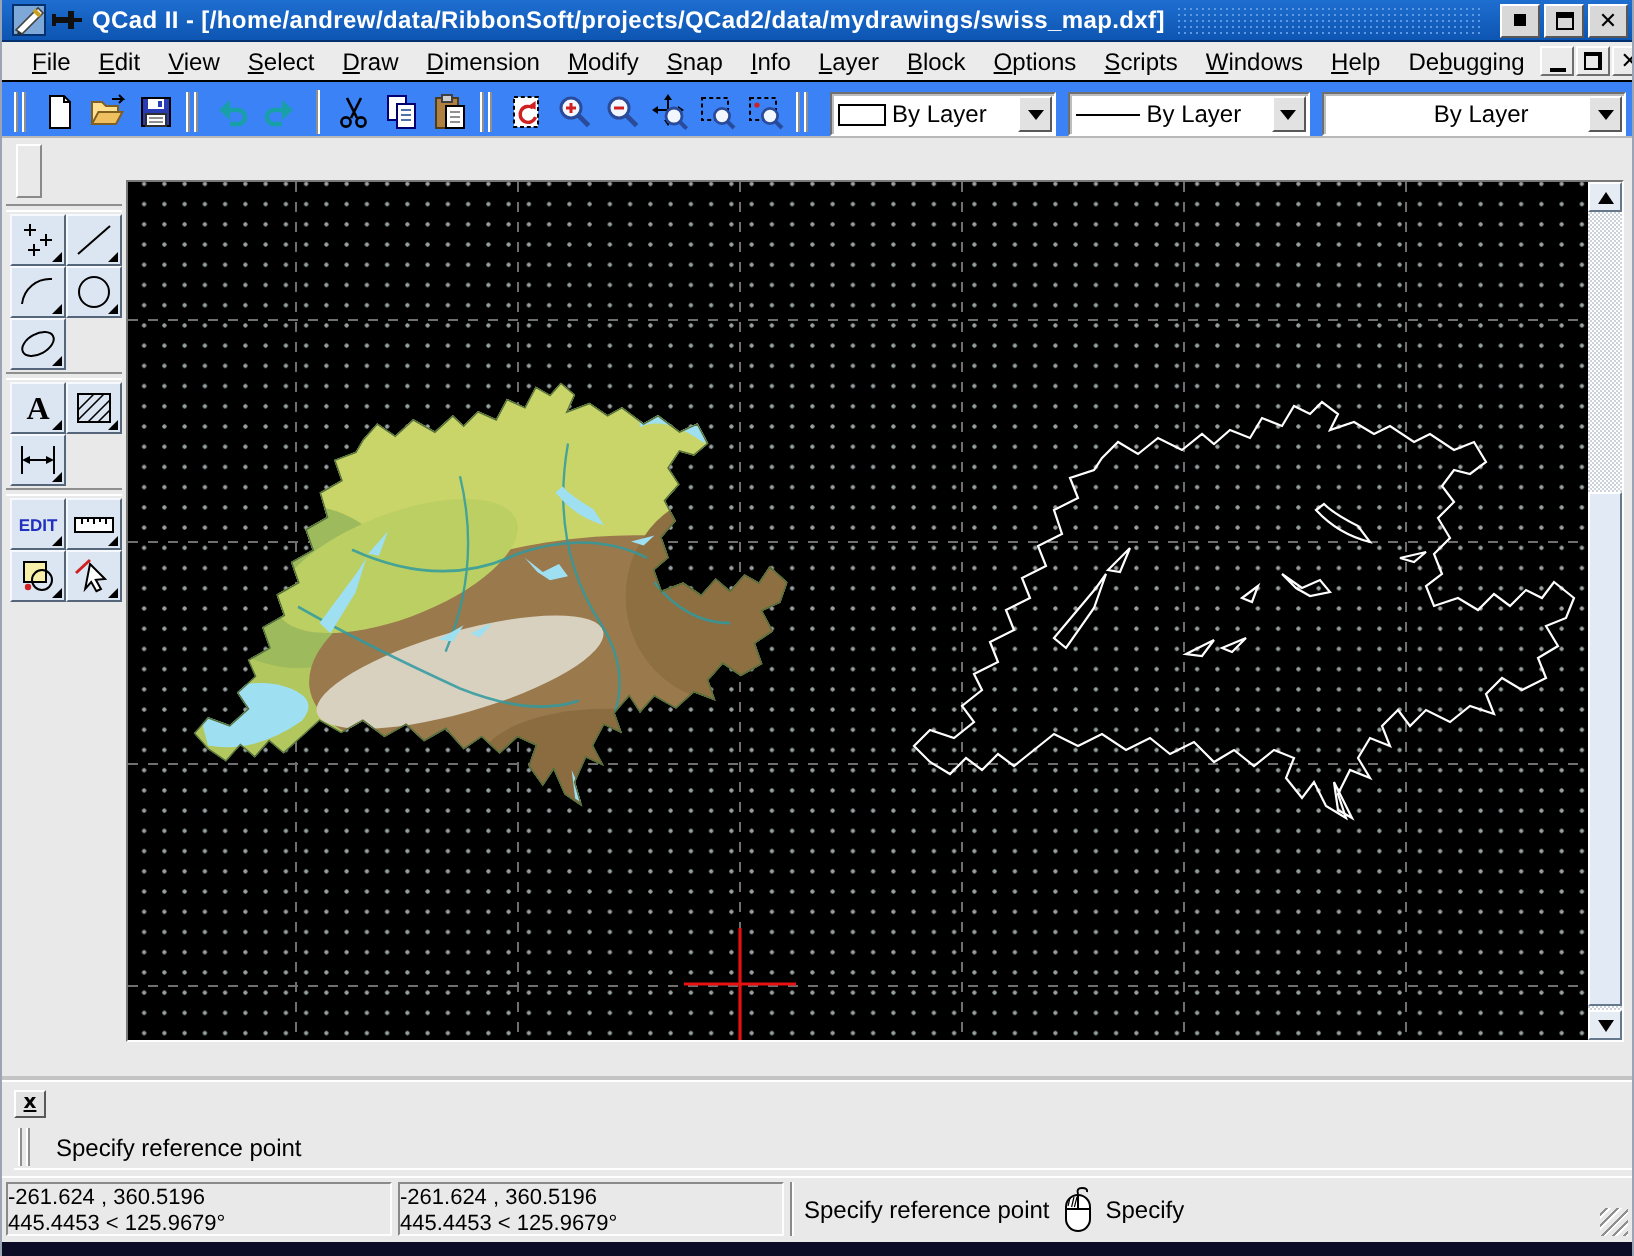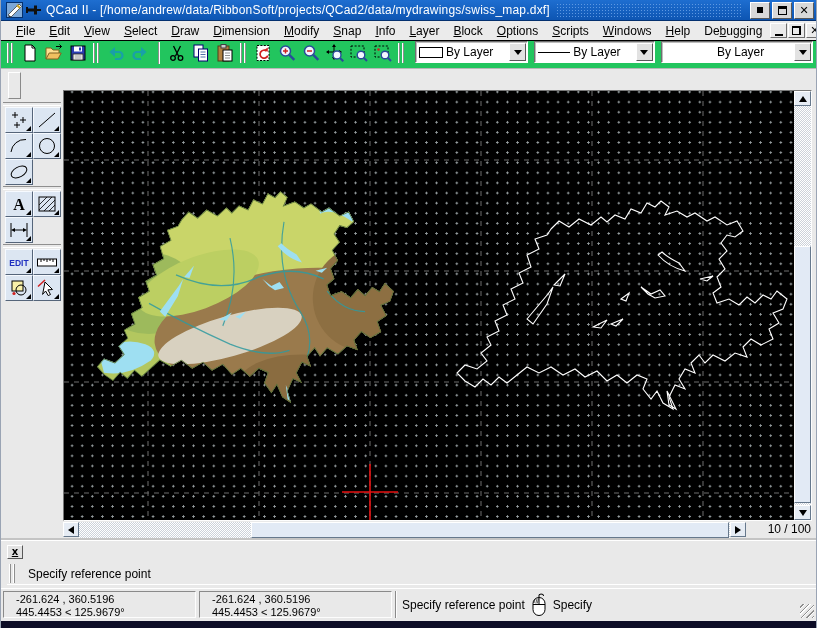--- a/index.html
+++ b/index.html
@@ -3,41 +3,41 @@
 <meta charset="utf-8">
 <style>
   *{box-sizing:border-box;margin:0;padding:0;user-select:none}
   body{background:#3a3a3a;font-family:"Liberation Sans",sans-serif}
   .window{position:relative;width:817px;height:628px;background:#e9e9e9;border-left:1px solid #9aa4b4;border-right:1px solid #9aa4b4;overflow:hidden}
 
   
   .titlebar{height:21px;background:linear-gradient(#1e6ed0,#0d55b2);display:flex;align-items:center;padding:0 2px;border-bottom:1px solid #04306e}
   .app-icon{width:17px;height:16px;margin:0 3px}
   .pin-icon{width:15px;height:12px;margin-right:5px}
-  .title-text{color:#fff;font-size:12px;font-weight:normal;white-space:nowrap;letter-spacing:.2px}
+  .title-text{color:#fff;font-size:12px;font-weight:bold;white-space:nowrap;letter-spacing:.2px}
   .title-dither{flex:1;align-self:stretch;margin:3px 6px;background-image:radial-gradient(#5d98e2 34%,transparent 36%);background-size:3px 3px}
   .tb-btn{width:20px;height:17px;margin-left:2px;background:#d8d8d8;border:1px solid;border-color:#fff #585858 #585858 #fff;display:grid;place-items:center;cursor:pointer}
   .glyph-shade{width:6px;height:6px;background:#000}
   .glyph-max{width:9px;height:9px;border:1px solid #000;border-top:3px solid #000}
   .glyph-x{font-size:11px;font-weight:bold;line-height:1;color:#000;font-family:"DejaVu Sans",sans-serif}
 
   
   .menubar{height:20px;background:#ebebeb;display:flex;align-items:center;font-size:12px;padding:0 3px;border-bottom:1px solid #000000}
   .mdi-doc-icon{width:15px;height:14px;margin:0 4px 0 1px}
   .mi{padding:2px 7px;white-space:nowrap;cursor:pointer}
   .mi u{text-decoration:underline}
   .mdi-controls{margin-left:auto;display:flex;align-items:center}
   .mdi-btn{width:17px;height:15px;border:1px solid;border-color:#fff #6f6f6f #6f6f6f #fff;display:grid;place-items:center;margin-left:1px;background:#ebebeb;cursor:pointer}
   .glyph-min{width:8px;height:2px;background:#000;margin-top:8px}
   .glyph-restore{width:9px;height:9px;position:relative}
   .glyph-restore::before{content:"";position:absolute;right:0;top:0;width:6px;height:6px;border:1px solid #000;border-top-width:2px}
   .glyph-restore::after{content:"";position:absolute;left:0;bottom:0;width:6px;height:6px;border:1px solid #000;border-top-width:2px;background:#ebebeb}
 
   
-  .toolbar{height:28px;background:#22c55e;display:flex;align-items:flex-start;padding:0 3px;border-bottom:1px solid #b8b8b8}
+  .toolbar{height:28px;background:#3b82f6;display:flex;align-items:flex-end;padding:0 3px;border-bottom:1px solid #b8b8b8}
   .tgrip{width:8px;height:20px;margin:0 3px;background:linear-gradient(90deg,#fff 0 1px,#8f8f8f 1px 2px,transparent 2px 4px,#fff 4px 5px,#8f8f8f 5px 6px,transparent 6px)}
   .tsep{width:1px;height:22px;background:#8f8f8f;margin:0 6px;box-shadow:1px 0 0 #fff}
   .tbtn{width:24px;height:24px;display:grid;place-items:center;border:1px solid transparent;cursor:pointer}
   .tbtn svg{width:20px;height:20px}
   .dropdown{height:22px;background:#fff;border:1px solid;border-color:#6f6f6f #fff #fff #6f6f6f;box-shadow:inset 1px 1px 0 #bdbdbd;display:flex;align-items:center;font-size:12px;margin-left:6px;padding-left:3px;cursor:pointer}
   .dd-color{width:122px}.dd-ltype{width:130px}.dd-lwidth{width:164px}
   .dd-swatch{width:24px;height:11px;background:#fff;border:1px solid #000;margin-right:3px}
   .dd-line{width:32px;border-top:1px solid #000;margin-right:3px}
   .dd-pad{width:52px}
   .dd-text{white-space:nowrap}
@@ -77,21 +77,21 @@
 
   
   .options{height:48px;border-top:1px solid #fff;box-shadow:0 -2px 0 #c4c4c4;padding:4px 0 0 6px;background:#e9e9e9}
   .opt-close{width:16px;height:14px;background:#e2e2e2;border:1px solid;border-color:#fff #585858 #585858 #fff;display:grid;place-items:center;font-size:10px;font-weight:bold;line-height:1;cursor:pointer;font-family:"DejaVu Sans",sans-serif}
   .opt-row{display:flex;align-items:center;margin-top:4px;height:22px;border-bottom:1px solid #fff}
   .opt-grip{width:9px;height:19px;margin-left:2px;background:linear-gradient(90deg,#fff 0 1px,#8f8f8f 1px 2px,transparent 2px 4px,#fff 4px 5px,#8f8f8f 5px 6px,transparent 6px)}
   .opt-label{margin-left:10px;font-size:12px;color:#000}
 
   
   .statusbar{height:33px;display:flex;align-items:stretch;gap:3px;padding:2px 2px 3px 2px;background:#e9e9e9;border-top:1px solid #fff}
-  .spanel{border:1px solid;border-color:#8a8a8a #fdfdfd #fdfdfd #8a8a8a;font-size:11px;line-height:13px;padding:1px 12px;color:#000;white-space:nowrap}
+  .spanel{border:1px solid;border-color:#8a8a8a #fdfdfd #fdfdfd #8a8a8a;font-size:11px;line-height:13px;padding:1px 0;color:#000;white-space:nowrap}
   .sp-coords{width:193px}
   .sp-hint{flex:1;display:flex;align-items:center;gap:6px;font-size:12px;padding:0 6px;border-left:1px solid #8a8a8a;box-shadow:inset 1px 0 0 #fdfdfd}
   .sp-ent{width:101px}
   .sgrip{width:14px;background:repeating-linear-gradient(135deg,transparent 0 2px,#8f8f8f 2px 3px,#fff 3px 4px);align-self:flex-end;height:14px}
   .bottom-strip{height:7px;background:#0c0c26}
   .mouse-icon{flex:0 0 auto}
 </style>
 </head>
 <body>
 
@@ -461,32 +461,20 @@
               <i class="arr-up"></i>
             </div>
           <div class="vtrough">
             <div class="vthumb"></div>
           </div>
           <div class="sbtn vbtn">
               <i class="arr-dn"></i>
             </div>
         </div>
       </div>
-      <div class="hscroll-row">
-        <div class="sbtn hbtn">
-            <i class="arr-lf"></i>
-          </div>
-        <div class="htrough">
-          <div class="hthumb"></div>
-        </div>
-        <div class="sbtn hbtn">
-            <i class="arr-rt"></i>
-          </div>
-        <div class="page-ind">10 / 100</div>
-      </div>
     </div>
   </div>
 
   <div class="options">
     <div class="opt-close">
         <span style="text-decoration:underline">x</span>
       </div>
     <div class="opt-row">
       <div class="opt-grip"></div>
       <span class="opt-label">Specify reference point</span>

